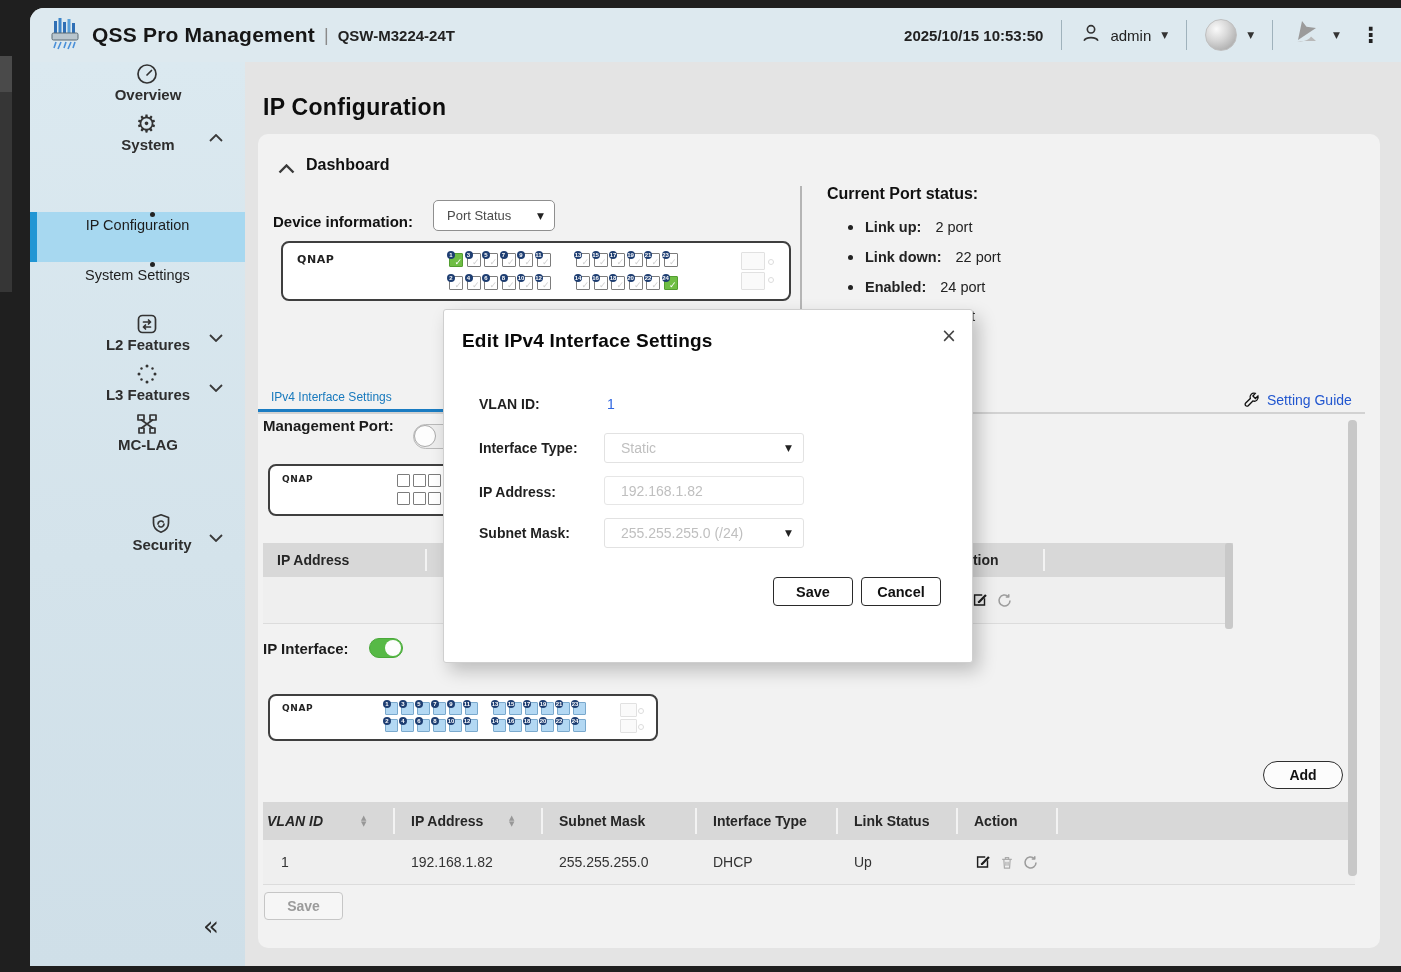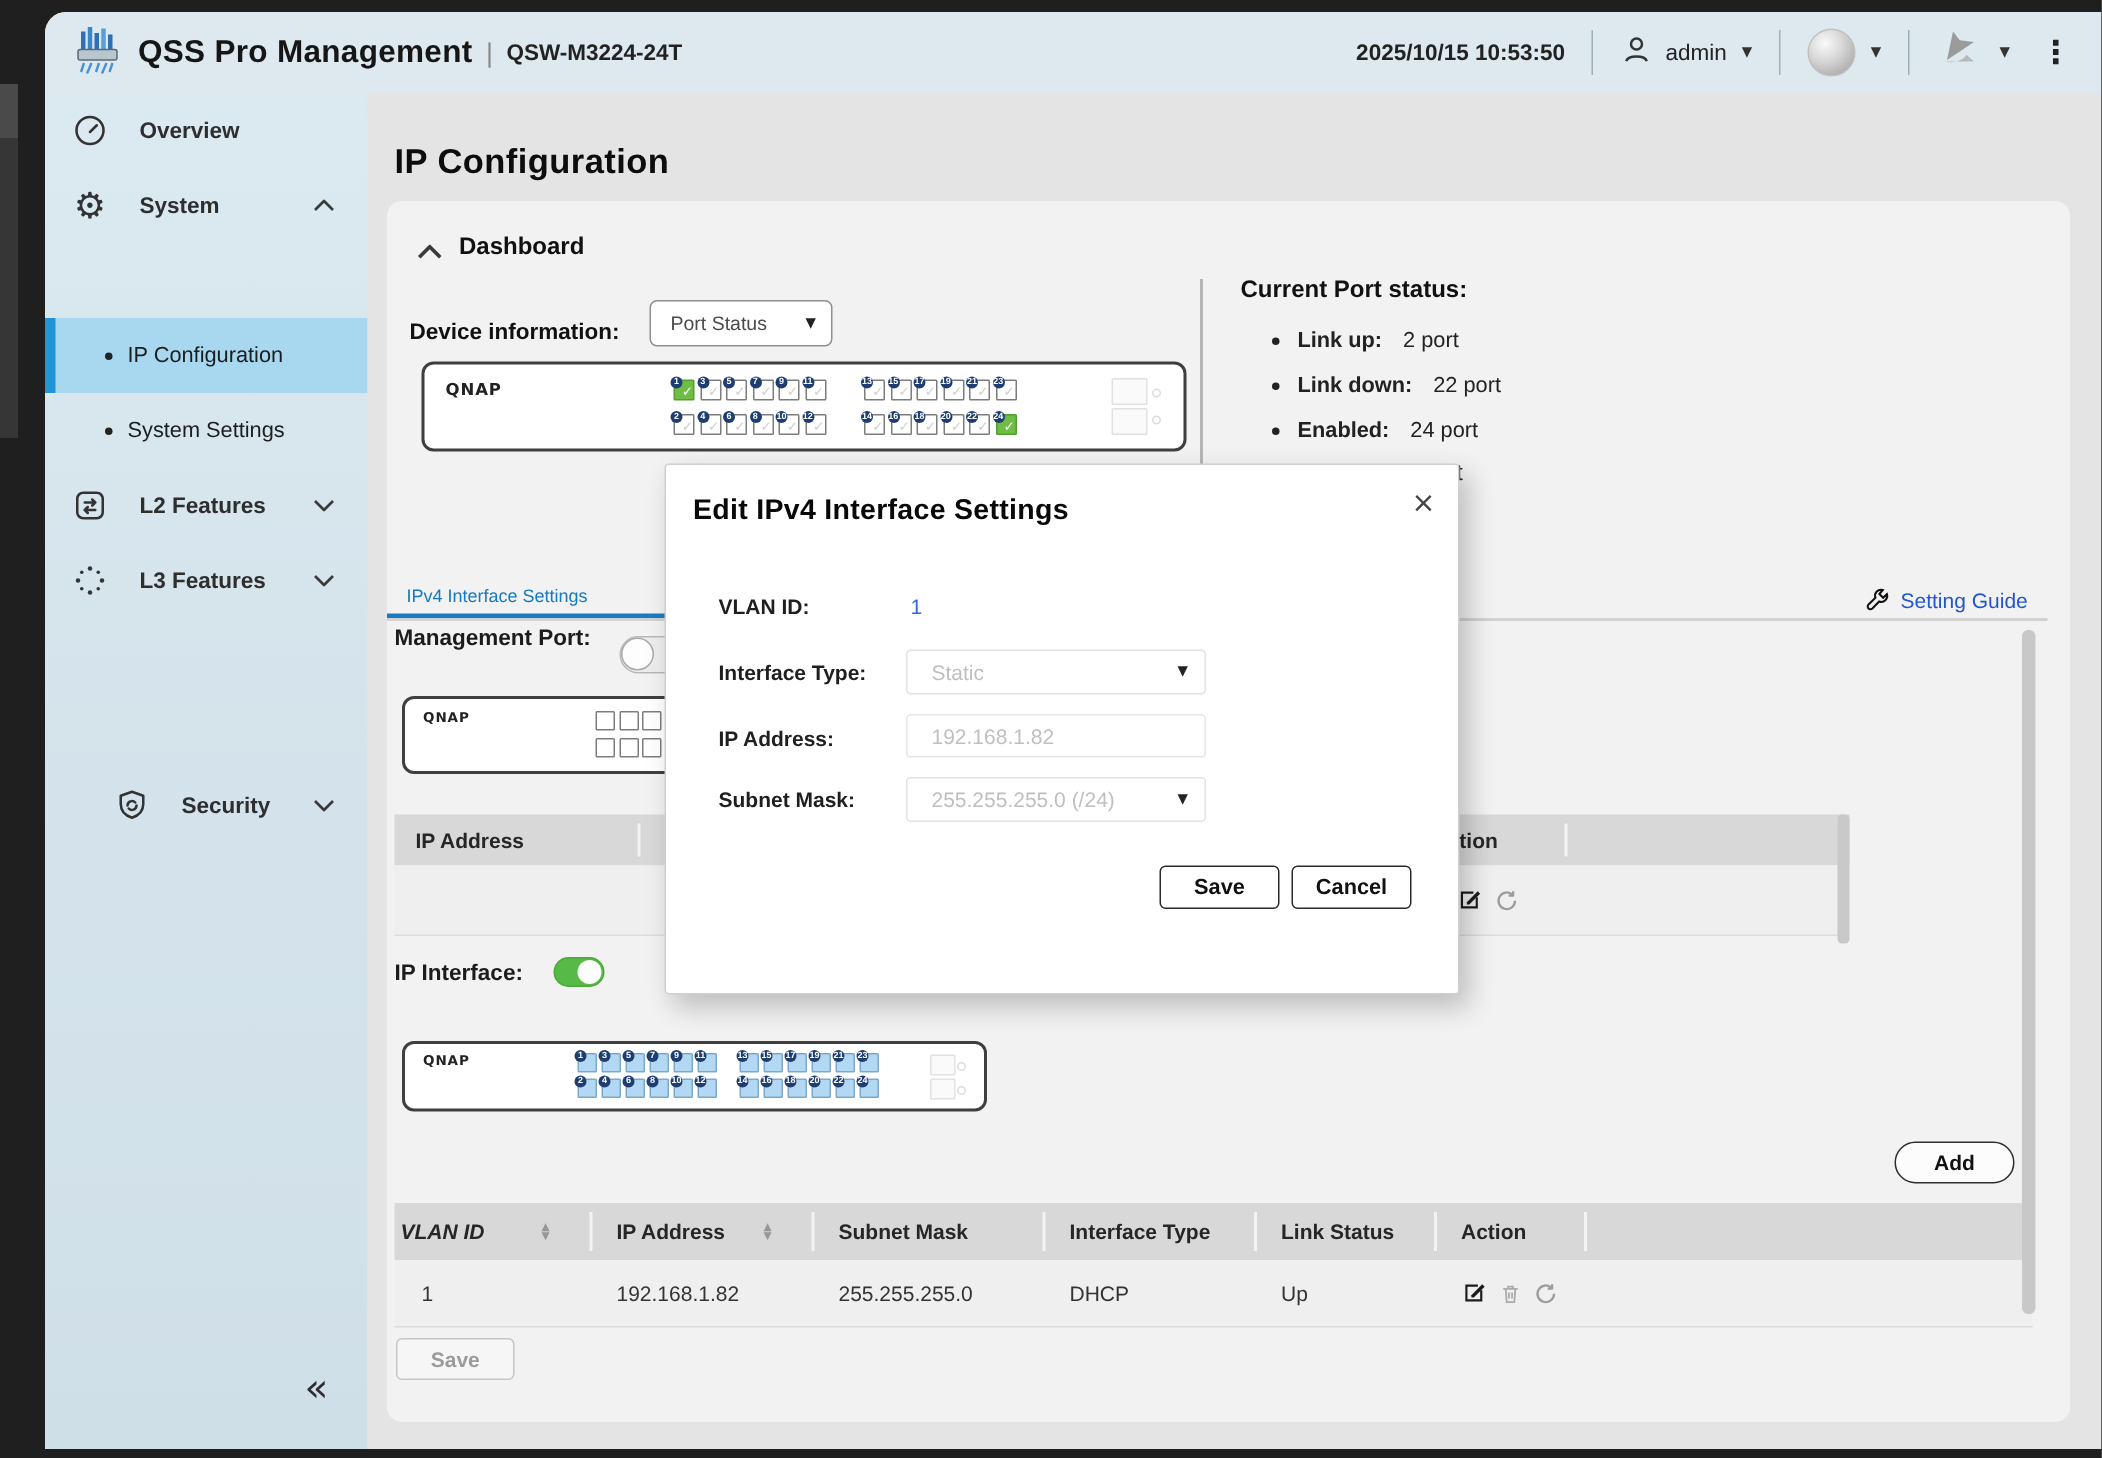--- a/index.html
+++ b/index.html
@@ -16,21 +16,21 @@
   .tb-right{margin-left:auto;display:flex;align-items:center;}
   .datetime{font-size:15px;font-weight:bold;color:#222;}
   .vdiv{width:1px;height:30px;background:#9fb2bc;margin:0 18px;}
   .tb-user{font-size:15px;color:#222;margin-left:8px;}
   .caret{font-size:9px;color:#333;margin-left:10px;font-family:"DejaVu Sans",sans-serif;}
   .kebab{font-size:21px;font-weight:bold;color:#222;margin-left:20px;font-family:"DejaVu Sans",sans-serif;}
   .sphere{width:30px;height:30px;border-radius:50%;background:radial-gradient(circle at 35% 30%,#fafafa 0%,#d8d8d8 40%,#9a9a9a 100%);border:1px solid #c0c0c0;}
 
   
   .sidebar{position:absolute;left:0;top:54px;width:215px;height:904px;background:linear-gradient(180deg,#dbe9f0 0%,#d4e3eb 55%,#cfdfe8 100%);}
-  .side-item{position:absolute;left:0;width:215px;height:50px;display:flex;align-items:center;box-sizing:border-box;cursor:pointer;}
+  .side-item{position:absolute;left:0;width:215px;height:50px;display:flex;align-items:center;box-sizing:border-box;cursor:pointer;flex-direction:column;}
   .side-item .sicon{width:24px;height:24px;margin-left:18px;display:flex;align-items:center;justify-content:center;color:#333;}
   .side-item .slabel{font-size:15px;font-weight:bold;color:#2e2e2e;margin-left:21px;}
   .side-item.sub .slabel{font-weight:normal;font-size:14.5px;color:#1d1d1d;margin-left:0;}
   .side-item .bullet{width:5px;height:5px;border-radius:50%;background:#222;margin:0 10px 0 40px;}
   .side-item .chev{position:absolute;right:22px;top:50%;transform:translateY(-50%);}
   .side-item.active{background:#a7d8f0;}
   .side-item.active::before{content:"";position:absolute;left:0;top:0;width:7px;height:50px;background:#2196d4;}
   .glyph{font-family:"DejaVu Sans",sans-serif;}
   .collapse{position:absolute;left:173px;top:903px;font-size:26px;color:#2c2c2c;cursor:pointer;font-family:"DejaVu Sans",sans-serif;}
 
@@ -212,20 +212,32 @@
                 <circle cx="6.5" cy="17.5" r="1.2"></circle>
                 <circle cx="17.5" cy="17.5" r="1.2"></circle>
               </g>
             </svg>
           </span>
           <span class="slabel">L3 Features</span>
           <span class="chev"><svg width="14" height="8" viewBox="0 0 14 8" fill="none" stroke="#3a3a3a" stroke-width="1.8">
               <path d="M1 1l6 6 6-6"></path>
             </svg></span>
         </div>
+        <div class="side-item" style="top: 350px;">
+          <span class="sicon">
+            <svg width="24" height="24" viewBox="0 0 24 24" fill="none" stroke="#333" stroke-width="1.7" stroke-linecap="round" stroke-linejoin="round">
+              <rect x="3" y="3" width="6" height="5"></rect>
+              <rect x="15" y="3" width="6" height="5"></rect>
+              <rect x="4" y="16" width="5" height="5"></rect>
+              <rect x="15" y="16" width="5" height="5"></rect>
+              <path d="M6.5 8l11 8M17.5 8l-11 8"></path>
+            </svg>
+          </span>
+          <span class="slabel">MC-LAG</span>
+        </div>
         <div class="side-item" style="top: 450px; padding-left: 28px;">
           <span class="sicon">
             <svg width="24" height="24" viewBox="0 0 24 24" fill="none" stroke="#333" stroke-width="1.7" stroke-linecap="round" stroke-linejoin="round">
               <path d="M12 2.8l7.5 2.7V11c0 4.9-3.4 7.8-7.5 9.2C7.9 18.8 4.5 15.9 4.5 11V5.5z"></path>
               <path d="M9 12a3 3 0 0 1 5.2-2M15 12a3 3 0 0 1-5.2 2"></path>
             </svg>
           </span>
           <span class="slabel">Security</span>
           <span class="chev"><svg width="14" height="8" viewBox="0 0 14 8" fill="none" stroke="#3a3a3a" stroke-width="1.8">
               <path d="M1 1l6 6 6-6"></path>

